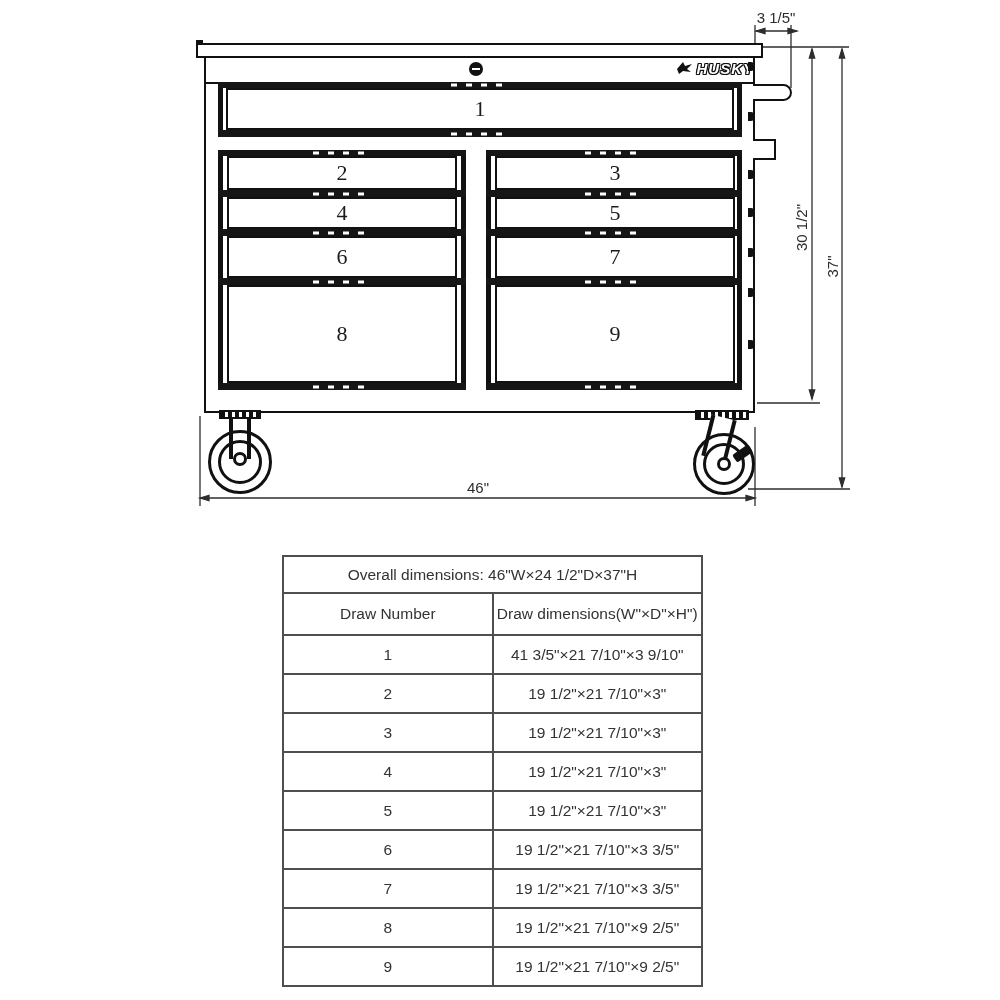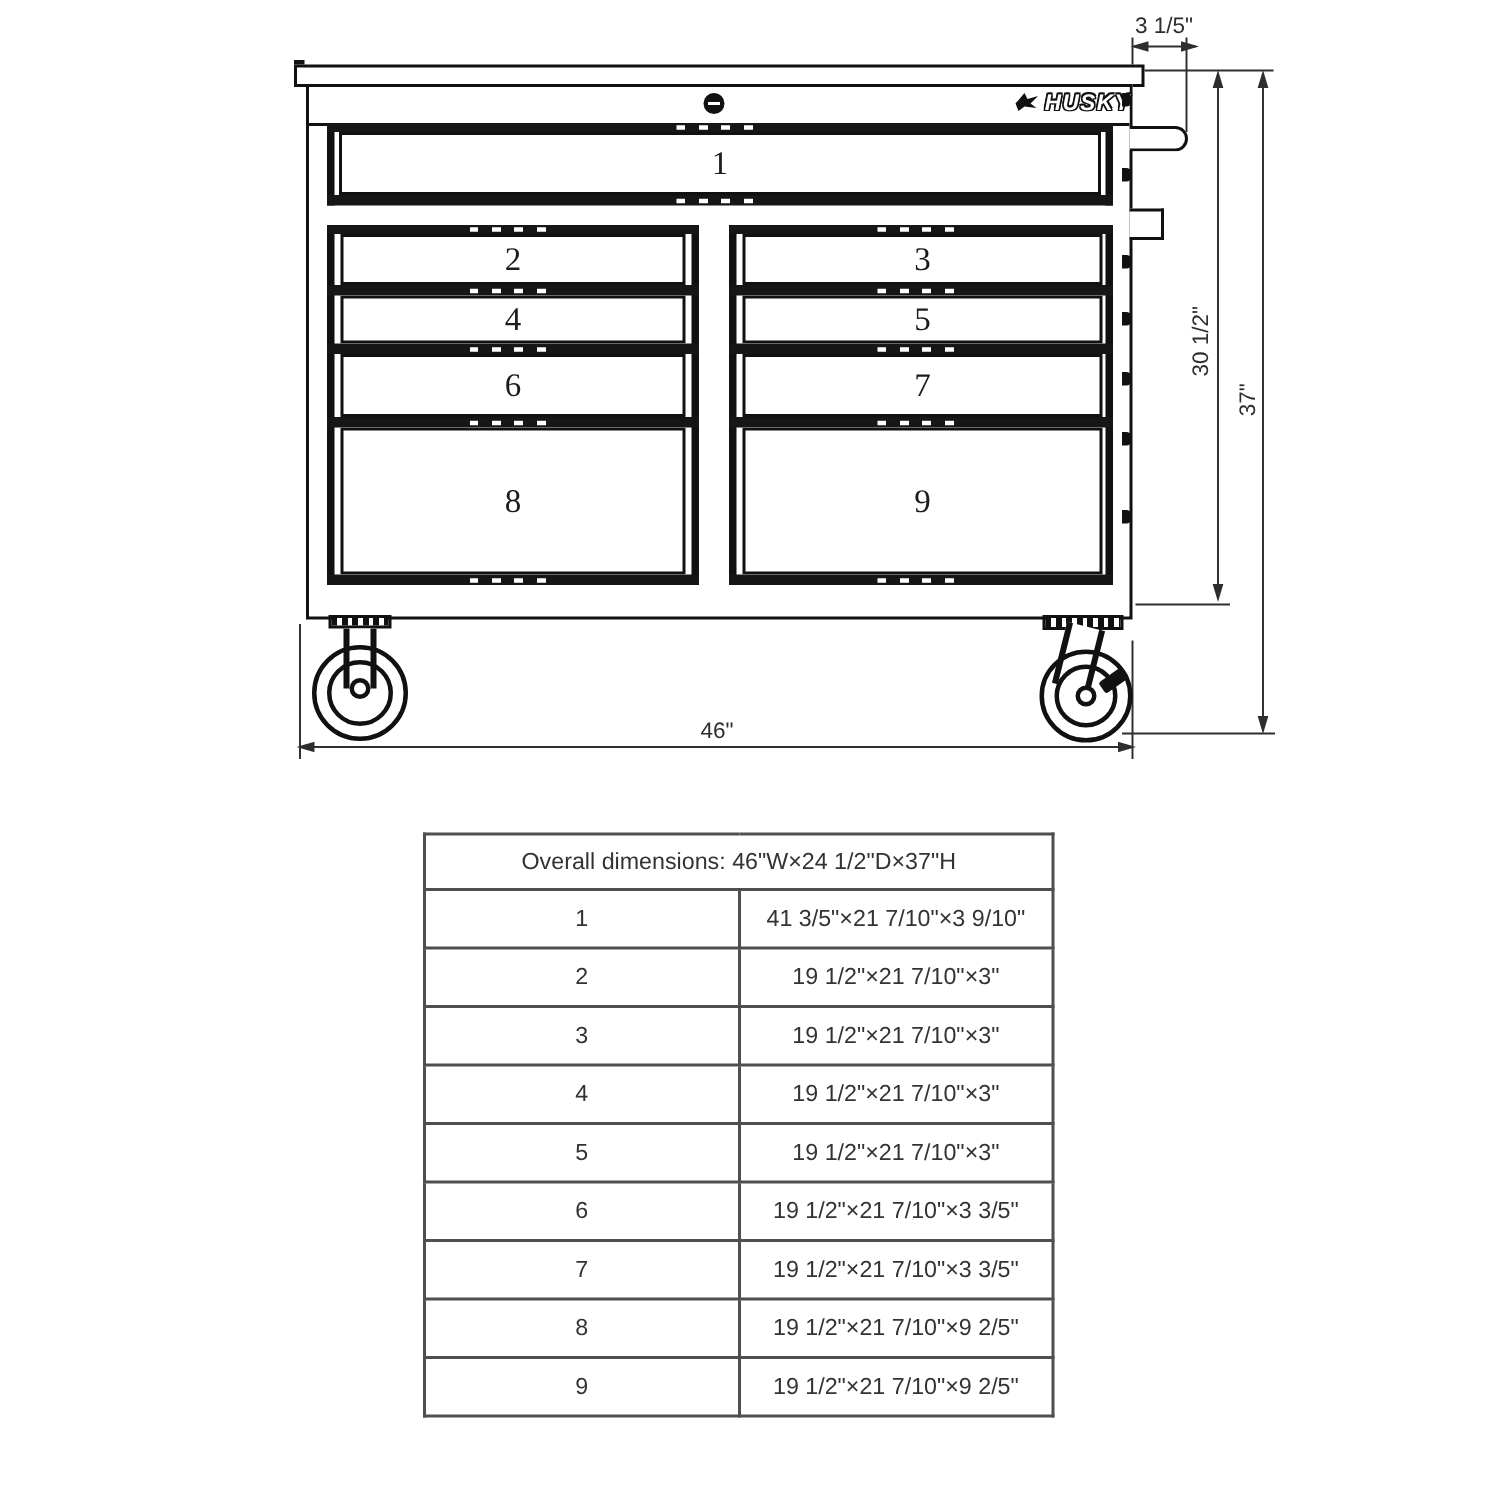--- a/index.html
+++ b/index.html
@@ -185,20 +185,24 @@
   <div class="dimlabel" style="left:744px;top:9px;width:64px;text-align:center;">3 1/5"</div>
   <div class="dimlabel vert" style="left:761px;top:219px;width:80px;">30 1/2"</div>
   <div class="dimlabel vert" style="left:792px;top:258px;width:80px;">37"</div>
   <div class="dimlabel" style="left:448px;top:479px;width:60px;text-align:center;">46"</div>
 
   <table class="spec">
     <tbody>
         <tr class="t-title">
       <td colspan="2">Overall dimensions: 46"W×24 1/2"D×37"H</td>
     </tr>
+    <tr class="t-head">
+      <td class="c-num">Draw Number</td>
+      <td>Draw dimensions(W"×D"×H")</td>
+    </tr>
     <tr class="t-row">
       <td class="c-num">1</td>
       <td>41 3/5"×21 7/10"×3 9/10"</td>
     </tr>
     <tr class="t-row">
       <td class="c-num">2</td>
       <td>19 1/2"×21 7/10"×3"</td>
     </tr>
     <tr class="t-row">
       <td class="c-num">3</td>

